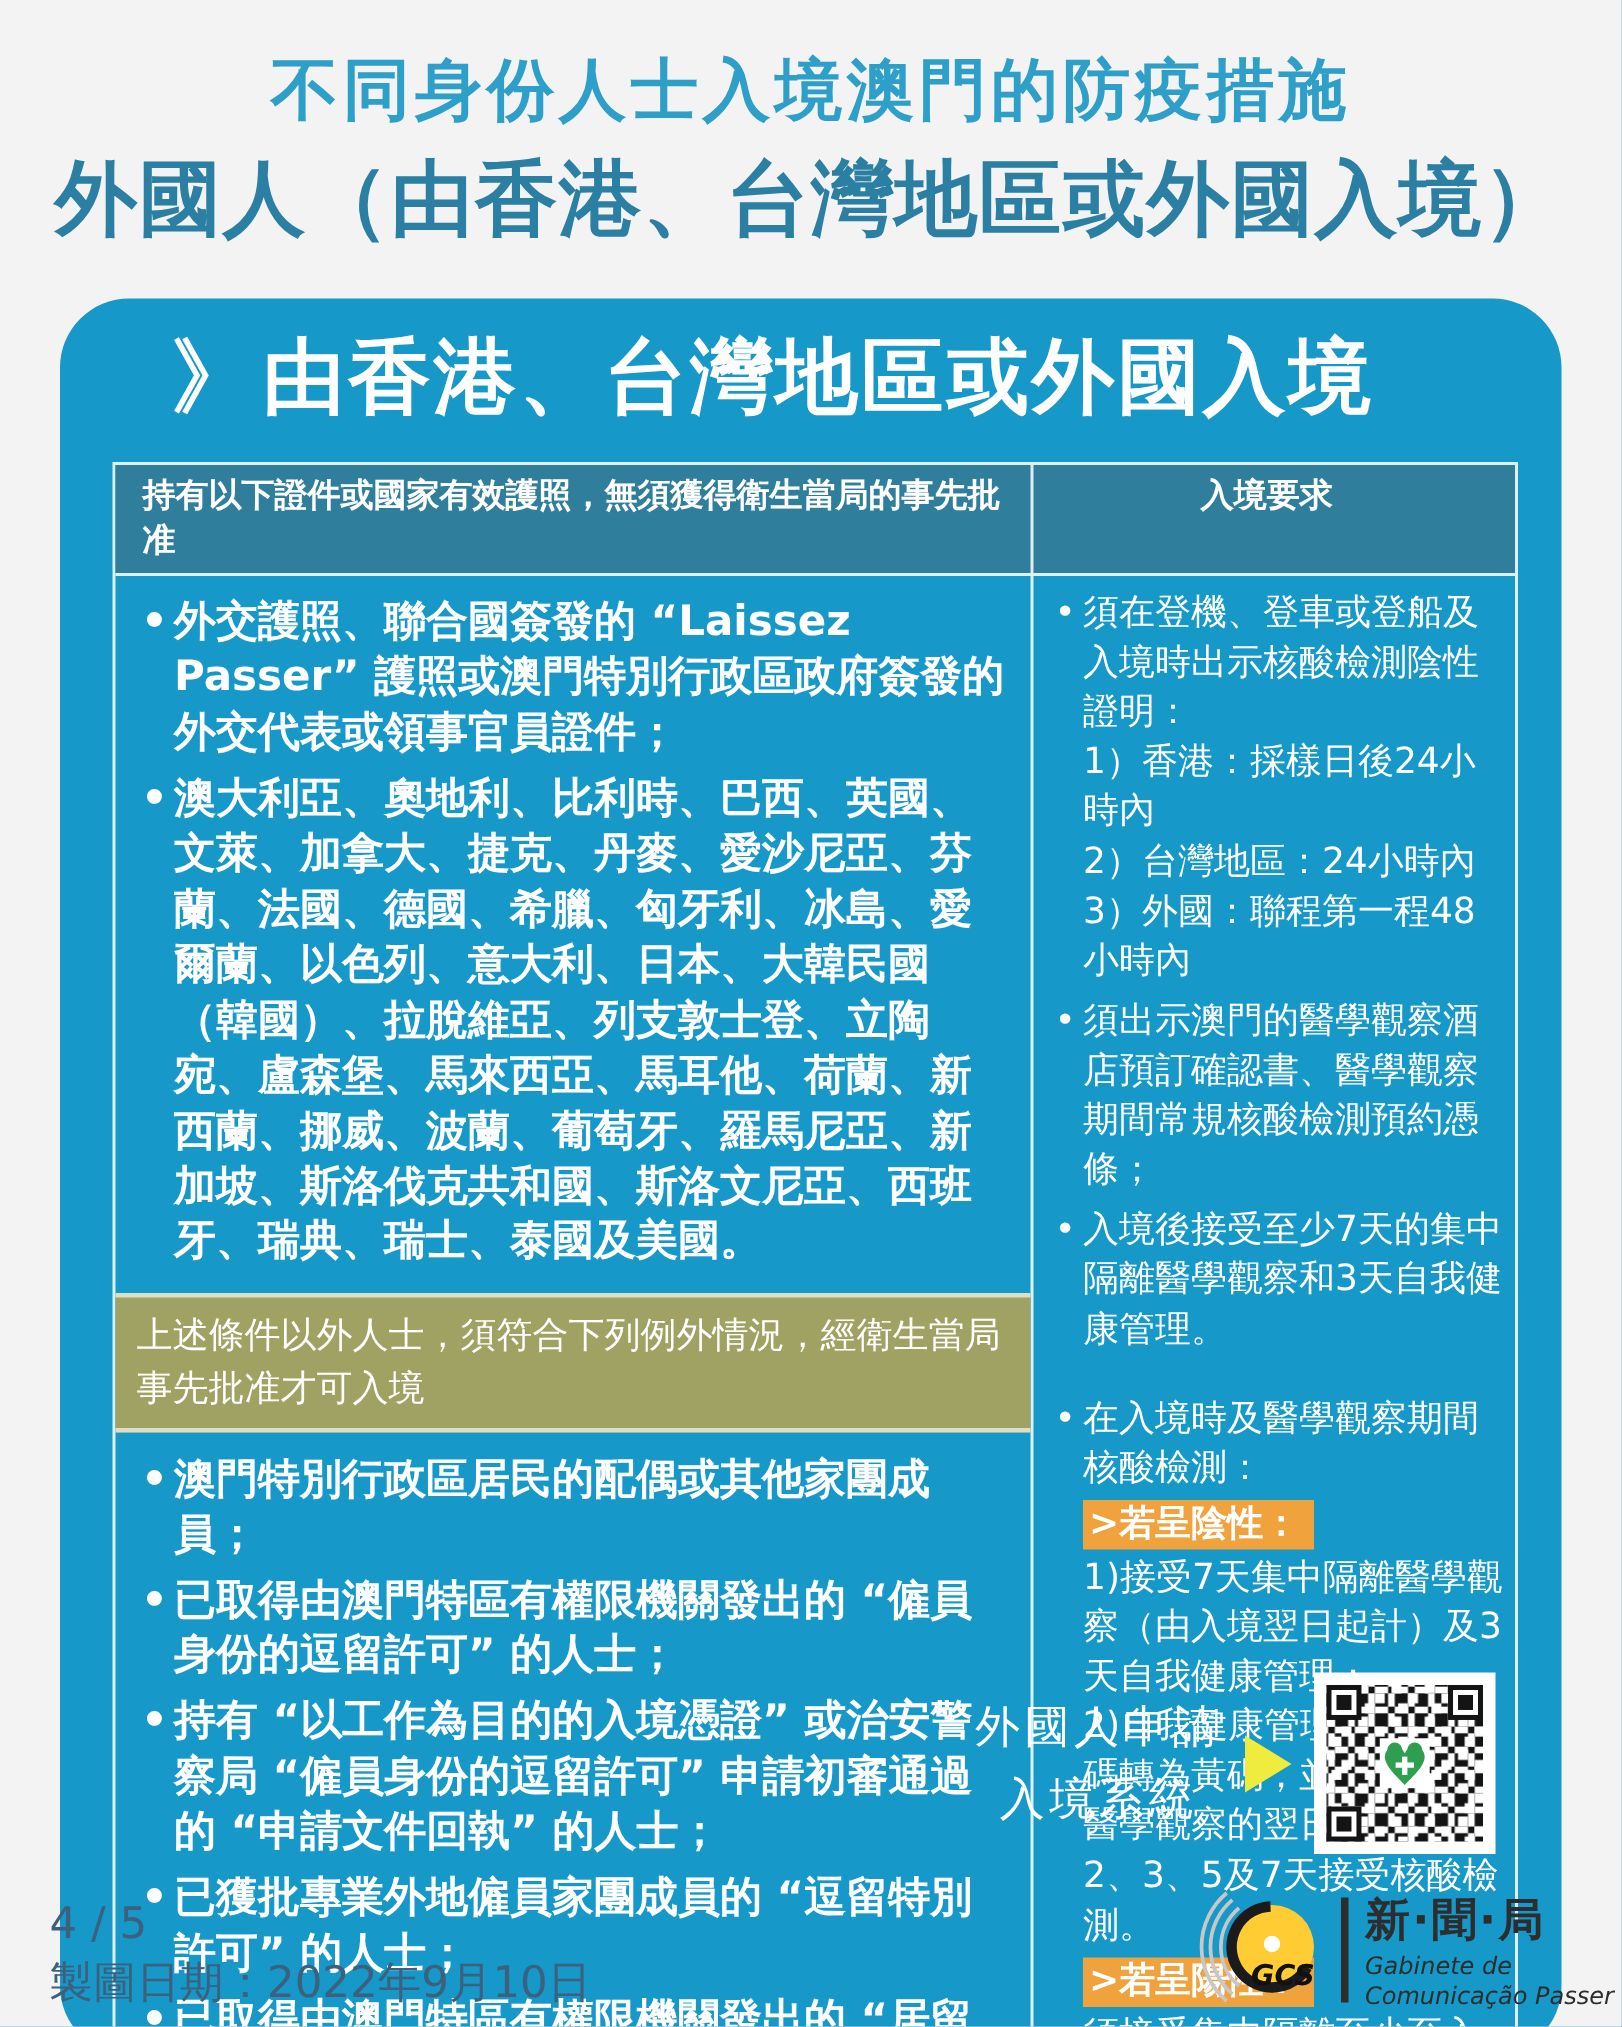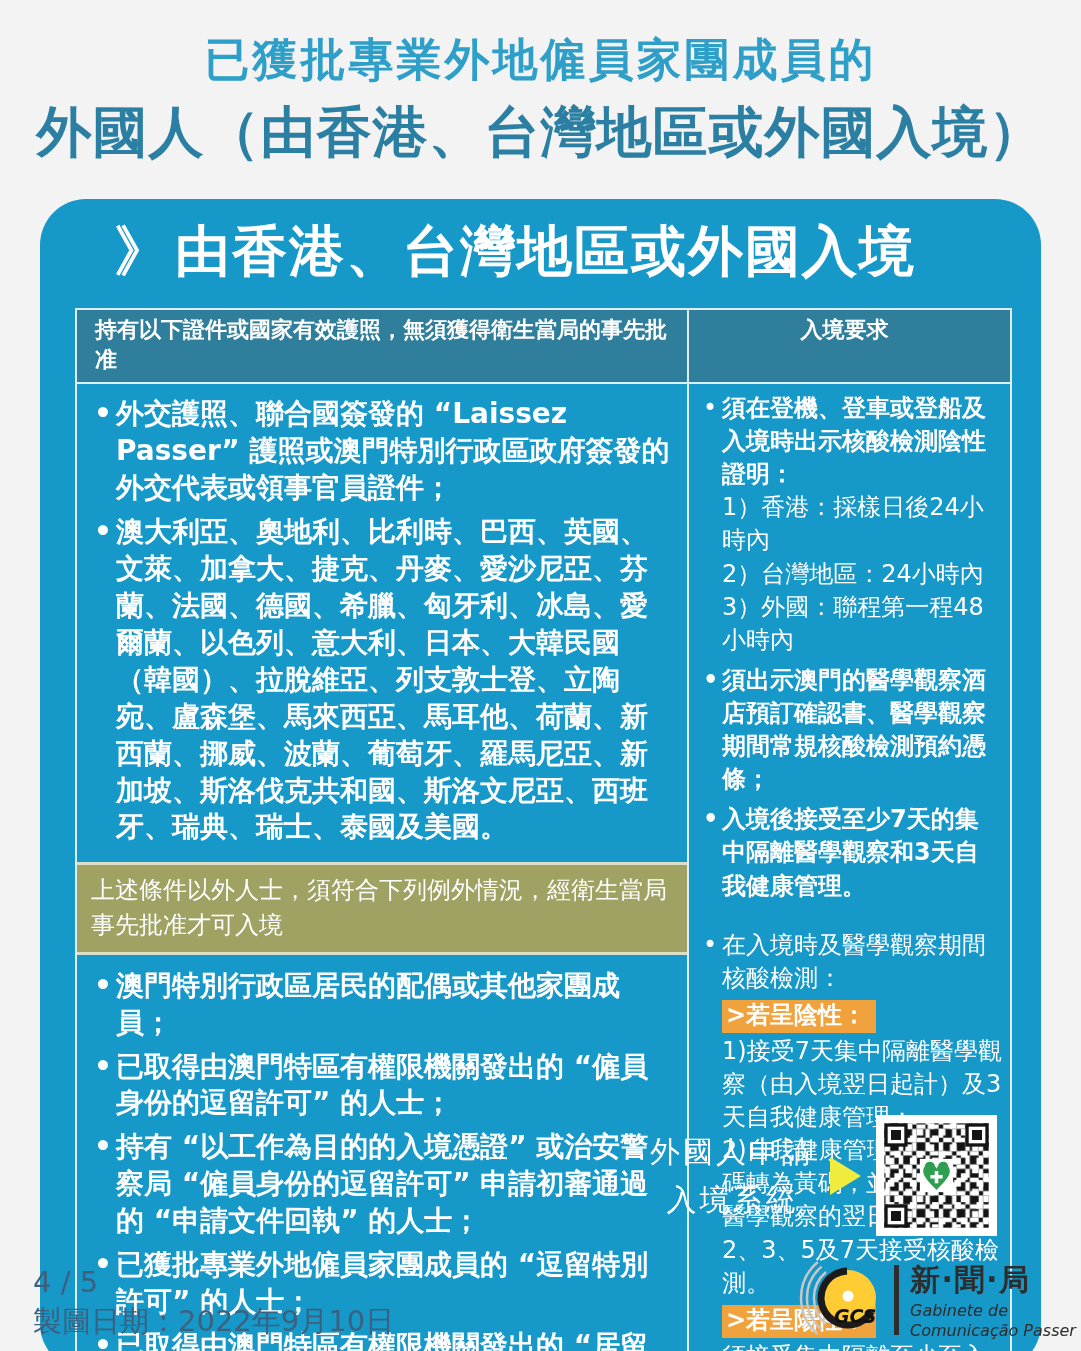--- a/index.html
+++ b/index.html
@@ -29,21 +29,21 @@
   ul.blist{list-style:none;margin:0;padding:0;}
   .blist li{position:relative;padding-left:25px;color:#fff;font-size:28px;font-weight:700;line-height:1.32;margin:2px 0 7px;}
   .blist li::before{content:"•";position:absolute;left:3px;top:0;}
 
   .banner{background:#9FA262;color:#fff;font-weight:400;font-size:24px;line-height:1.42;
           margin:16px -12px 13px -14px;padding:8px 10px 10px 14px;
           border-top:3px solid rgba(255,255,255,.65);border-bottom:3px solid rgba(255,255,255,.65);}
 
   .r-item{position:relative;padding-left:21px;color:#fff;font-size:24px;line-height:1.38;margin-bottom:7px;}
   .r-item::before{content:"•";position:absolute;left:2px;top:0;}
-  .r-bold{font-weight:700;}
+  .r-bold{font-weight:400;}
   .r-sub,.r-body{font-weight:400;}
   .r-item4{margin-top:26px;}
   .tag{display:inline-block;background:#F0A23C;color:#fff;font-weight:700;font-size:24px;
        padding:0 10px 3px 4px;margin:5px 0 2px;line-height:1.25;}
 
   
   .qr-row{position:absolute;left:0;top:916px;width:100%;display:flex;align-items:center;
           justify-content:flex-end;gap:15px;padding-right:44px;box-sizing:border-box;}
   .qr-label{color:#fff;font-size:30px;line-height:1.6;text-align:center;letter-spacing:3px;}
   .arrow-right{width:0;height:0;border-left:31px solid #F0EC3E;border-top:19px solid transparent;border-bottom:19px solid transparent;}
@@ -56,21 +56,21 @@
   .logo-bar{width:5px;height:70px;background:#2d2d2d;margin:0 11px 0 4px;}
   .logo-text .zh{font-size:30px;font-weight:700;color:#2d2d2d;letter-spacing:2px;}
   .logo-text .pt{font-size:16px;font-style:italic;color:#2d2d2d;line-height:1.2;}
 </style>
 </head>
 <body>
 
 <div class="page">
 
   <div class="header">
-    <div class="title1">已獲批專業外地僱員家團成員的</div>
+    <div class="title1">不同身份人士入境澳門的防疫措施</div>
     <div class="title2">外國人（由香港、台灣地區或外國入境）</div>
   </div>
 
   <div class="card">
 
     <div class="card-heading">
       <span class="chev">》</span><span>由香港、台灣地區或外國入境</span>
     </div>
 
     <div class="tbl">

